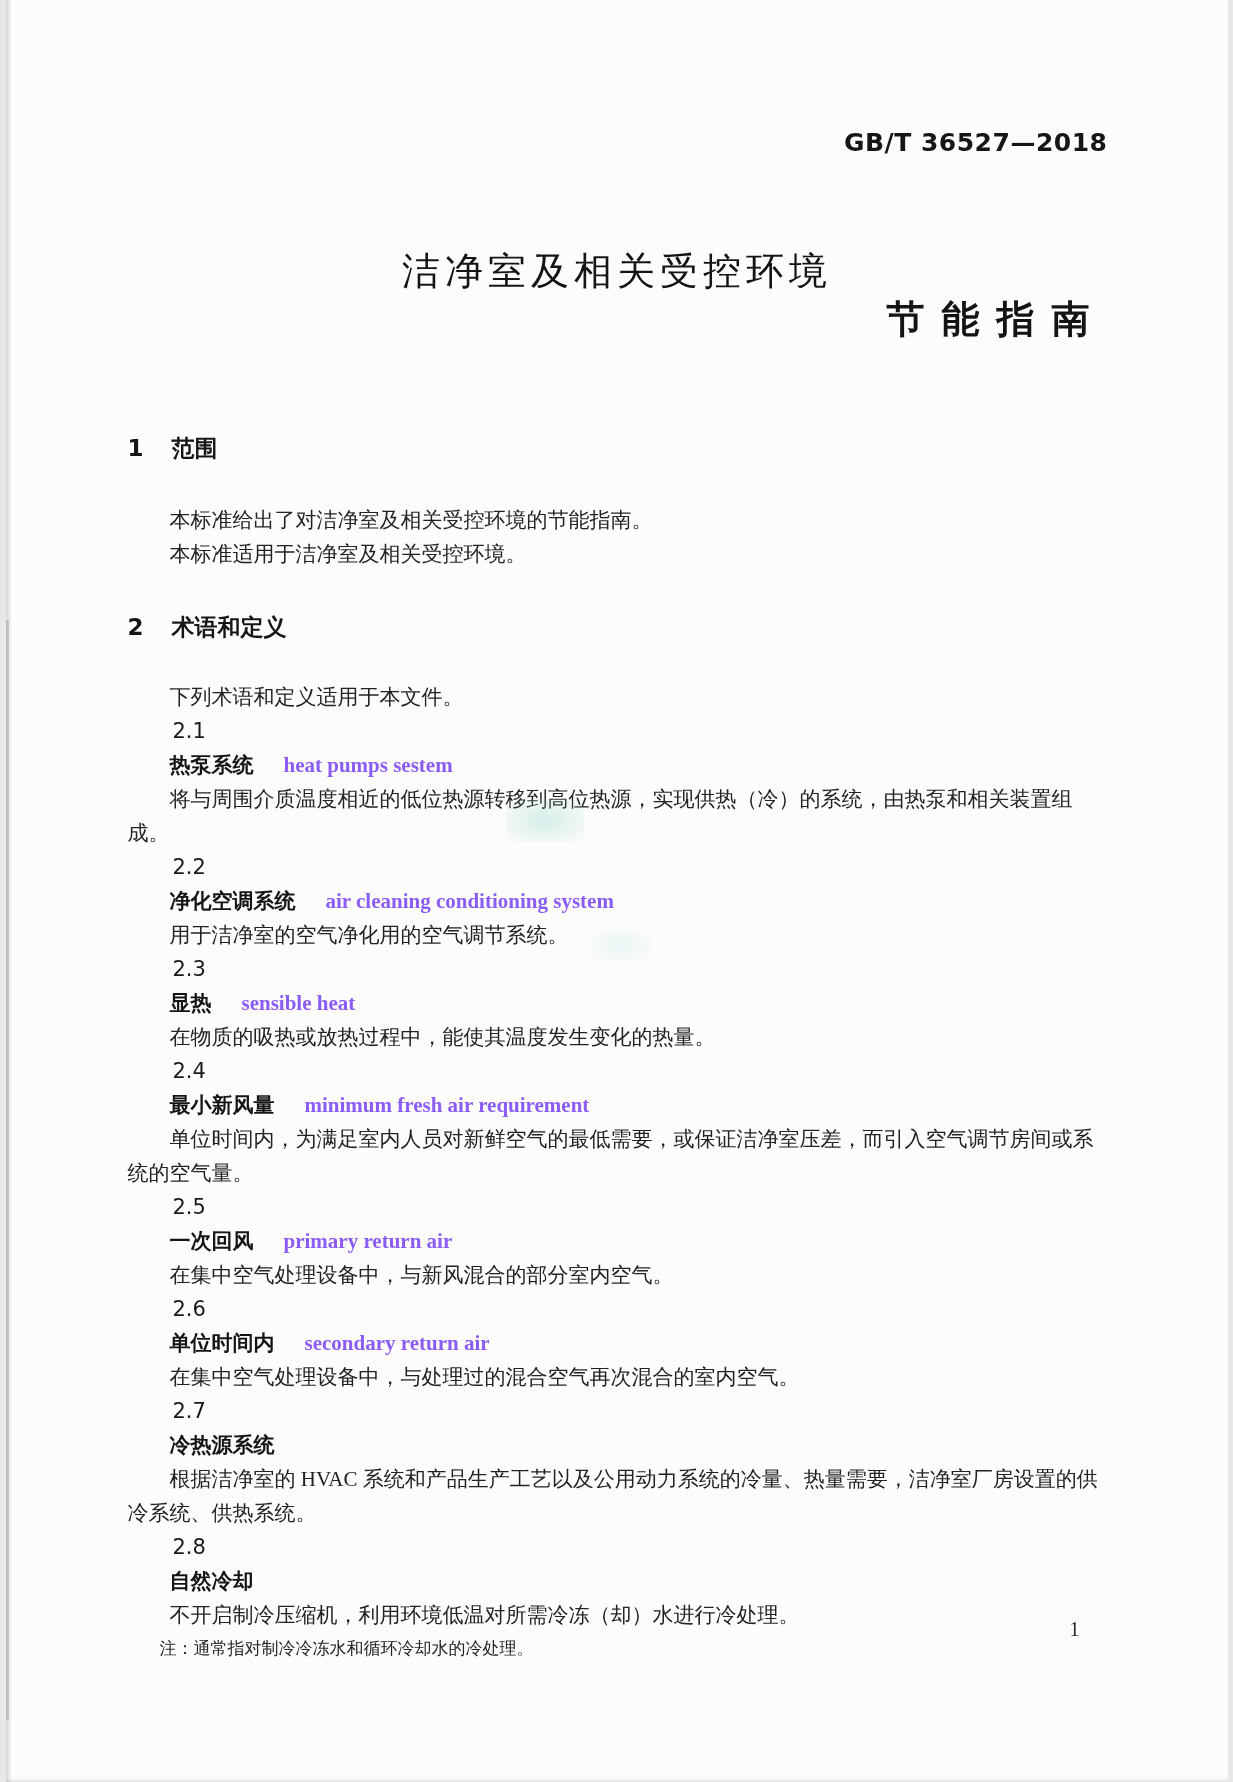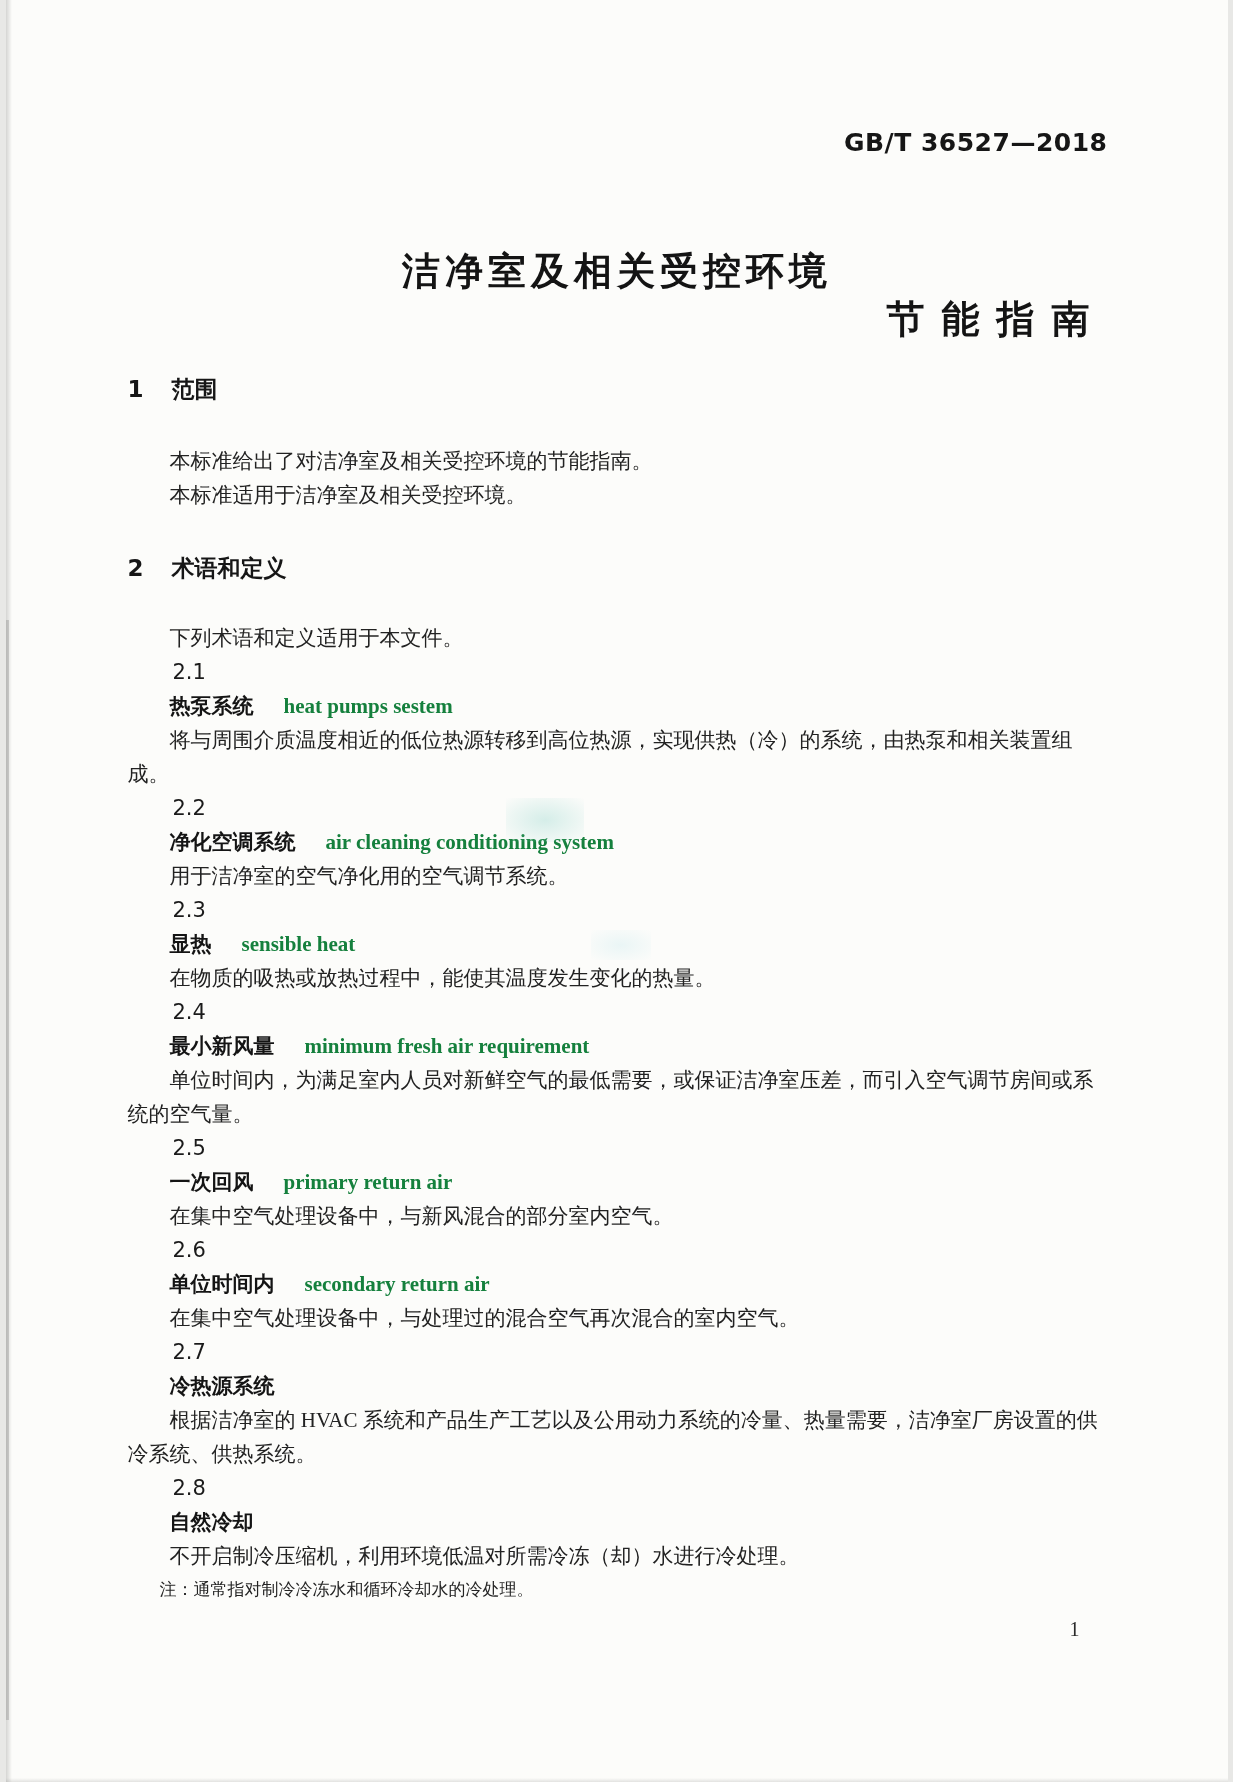--- a/index.html
+++ b/index.html
@@ -49,21 +49,21 @@
     font-size: 25px;
     letter-spacing: 0.5px;
     color: #161616;
   }
 
   .content { padding: 247px 121px 0 122px; }
 
   .title-line1 {
     text-align: center;
     font-family: "Liberation Sans", "DejaVu Sans", sans-serif;
-    font-weight: bold;
+    font-weight: normal;
     font-size: 38px;
     letter-spacing: 5px;
     line-height: 48px;
     color: #141414;
   }
   .title-line2 {
     text-align: right;
     font-family: "Liberation Sans", "DejaVu Sans", sans-serif;
     font-weight: bold;
     font-size: 38px;
@@ -73,21 +73,21 @@
   }
 
   .section-heading {
     font-family: "Liberation Sans", "DejaVu Sans", sans-serif;
     font-weight: bold;
     font-size: 23px;
     line-height: 30px;
     color: #161616;
   }
   .section-heading .sec-num { display: inline-block; margin-right: 28px; font-family: "DejaVu Sans", sans-serif; }
-  .sh1 { margin-top: 31px; }
+  .sh1 { margin-top: 90px; }
   .sh2 { margin-top: 41px; }
 
   .body-p {
     font-size: 21px;
     line-height: 34px;
     text-indent: 2em;
     color: #222;
   }
   .p-first { margin-top: 40px; }
   .intro-p { margin-top: 38px; }
@@ -107,21 +107,21 @@
   }
   .term-zh {
     font-family: "Liberation Sans", "DejaVu Sans", sans-serif;
     font-weight: bold;
     color: #141414;
   }
   .term-en {
     font-family: "Liberation Serif", "DejaVu Serif", serif;
     font-weight: bold;
     margin-left: 30px;
-    color: #15803d;
+    color: #8b5cf6;
   }
   .term-def {
     font-size: 21px;
     line-height: 34px;
     text-indent: 2em;
     color: #222;
   }
   .term-note {
     font-size: 17px;
     line-height: 34px;

